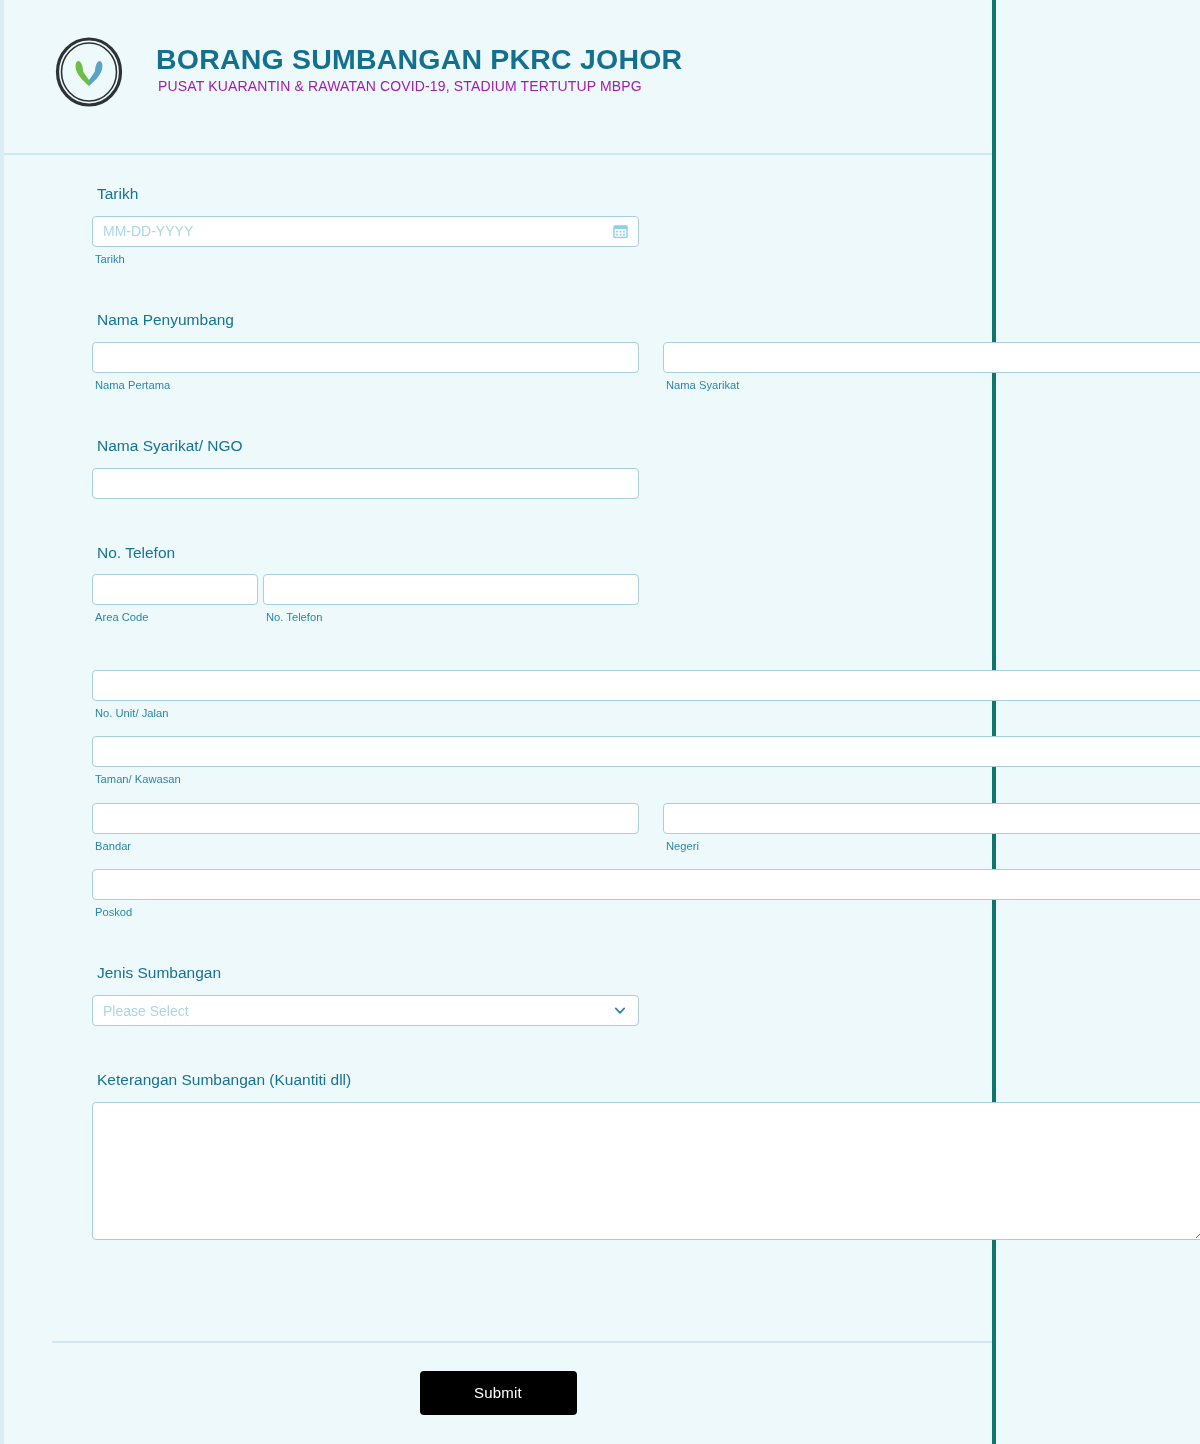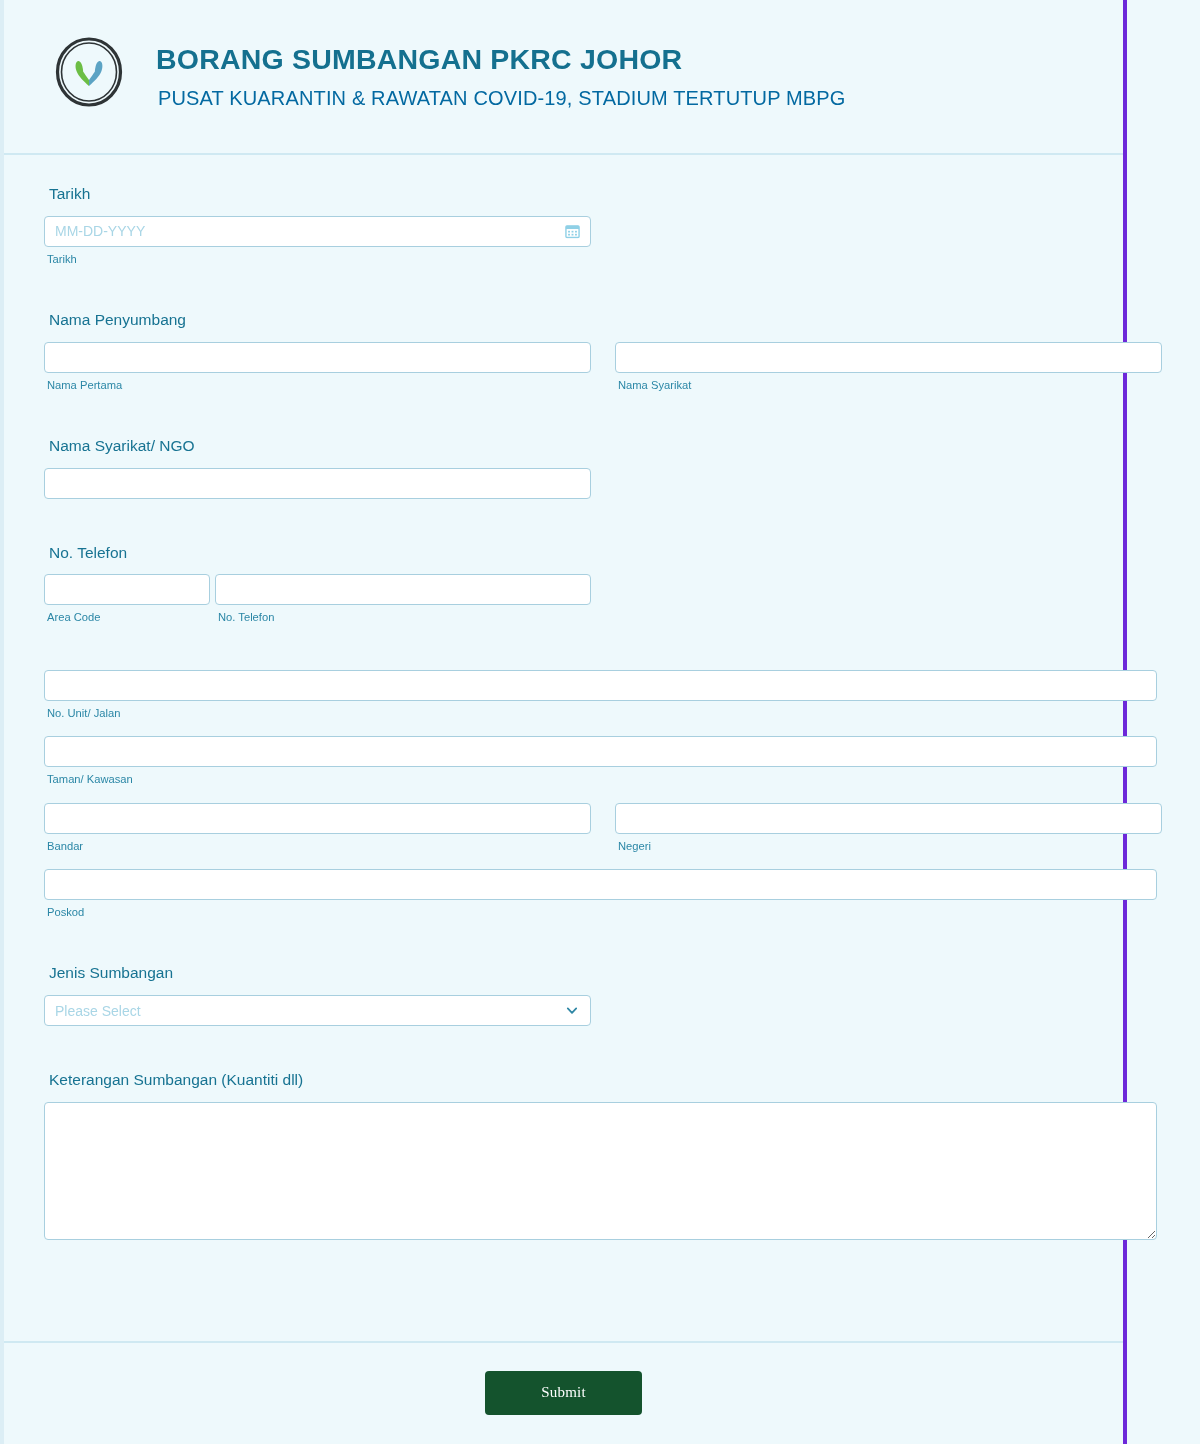--- a/index.html
+++ b/index.html
@@ -10,26 +10,26 @@
     width: 1200px;
     height: 1444px;
     background: #eef9fc;
     font-family: "Liberation Sans", sans-serif;
     -webkit-font-smoothing: antialiased;
     overflow: hidden;
   }
 
   .page {
     position: relative;
-    width: 1127px;
+    width: 996px;
     height: 1444px;
     box-sizing: border-box;
     background: #eef9fc;
     border-left: 4px solid #dceef5;
-    border-right: 4px solid #6d28d9;
+    border-right: 4px solid #0f766e;
   }
 
   
   .header {
     box-sizing: border-box;
     height: 155px;
     padding: 30px 0 0 44px;
     display: flex;
     align-items: flex-start;
     border-bottom: 2px solid #cfe9f2;
@@ -49,33 +49,34 @@
   .header-title {
     font-size: 28.5px;
     font-weight: bold;
     color: #14708f;
     letter-spacing: 0.2px;
     line-height: 1.12;
     margin: 0;
     white-space: nowrap;
   }
   .header-sub {
-    font-size: 20px;
-    color: #0369a1;
+    font-size: 14px;
+    color: #a21caf;
     letter-spacing: 0.15px;
-    margin: 11px 0 0 2px;
+    margin: 2px 0 0 2px;
     white-space: nowrap;
   }
 
   
   .form-body {
     box-sizing: border-box;
     padding: 30px 40px 0 40px;
     border-bottom: 2px solid #cfe9f2;
     height: 1188px;
+    margin-left: 48px;
   }
 
   .field-block { margin-bottom: 0; }
 
   .field-label {
     font-size: 15.5px;
     color: #177392;
     font-weight: 500;
     margin: 0 0 12px 5px;
     line-height: 1.2;
@@ -146,26 +147,26 @@
   .footer {
     height: 99px;
     display: flex;
     align-items: center;
     justify-content: center;
     background: #eef9fc;
   }
   .submit-btn {
     width: 157px;
     height: 44px;
-    background: #14532d;
+    background: #000000;
     color: #ffffff;
     border: none;
     border-radius: 4px;
     font-size: 15px;
-    font-family: Liberation Serif, serif;
+    font-family: Liberation Sans, sans-serif;
     cursor: pointer;
     letter-spacing: 0.2px;
   }
 </style>
 </head>
 <body>
 
 <div class="page">
 
   <div class="header">

